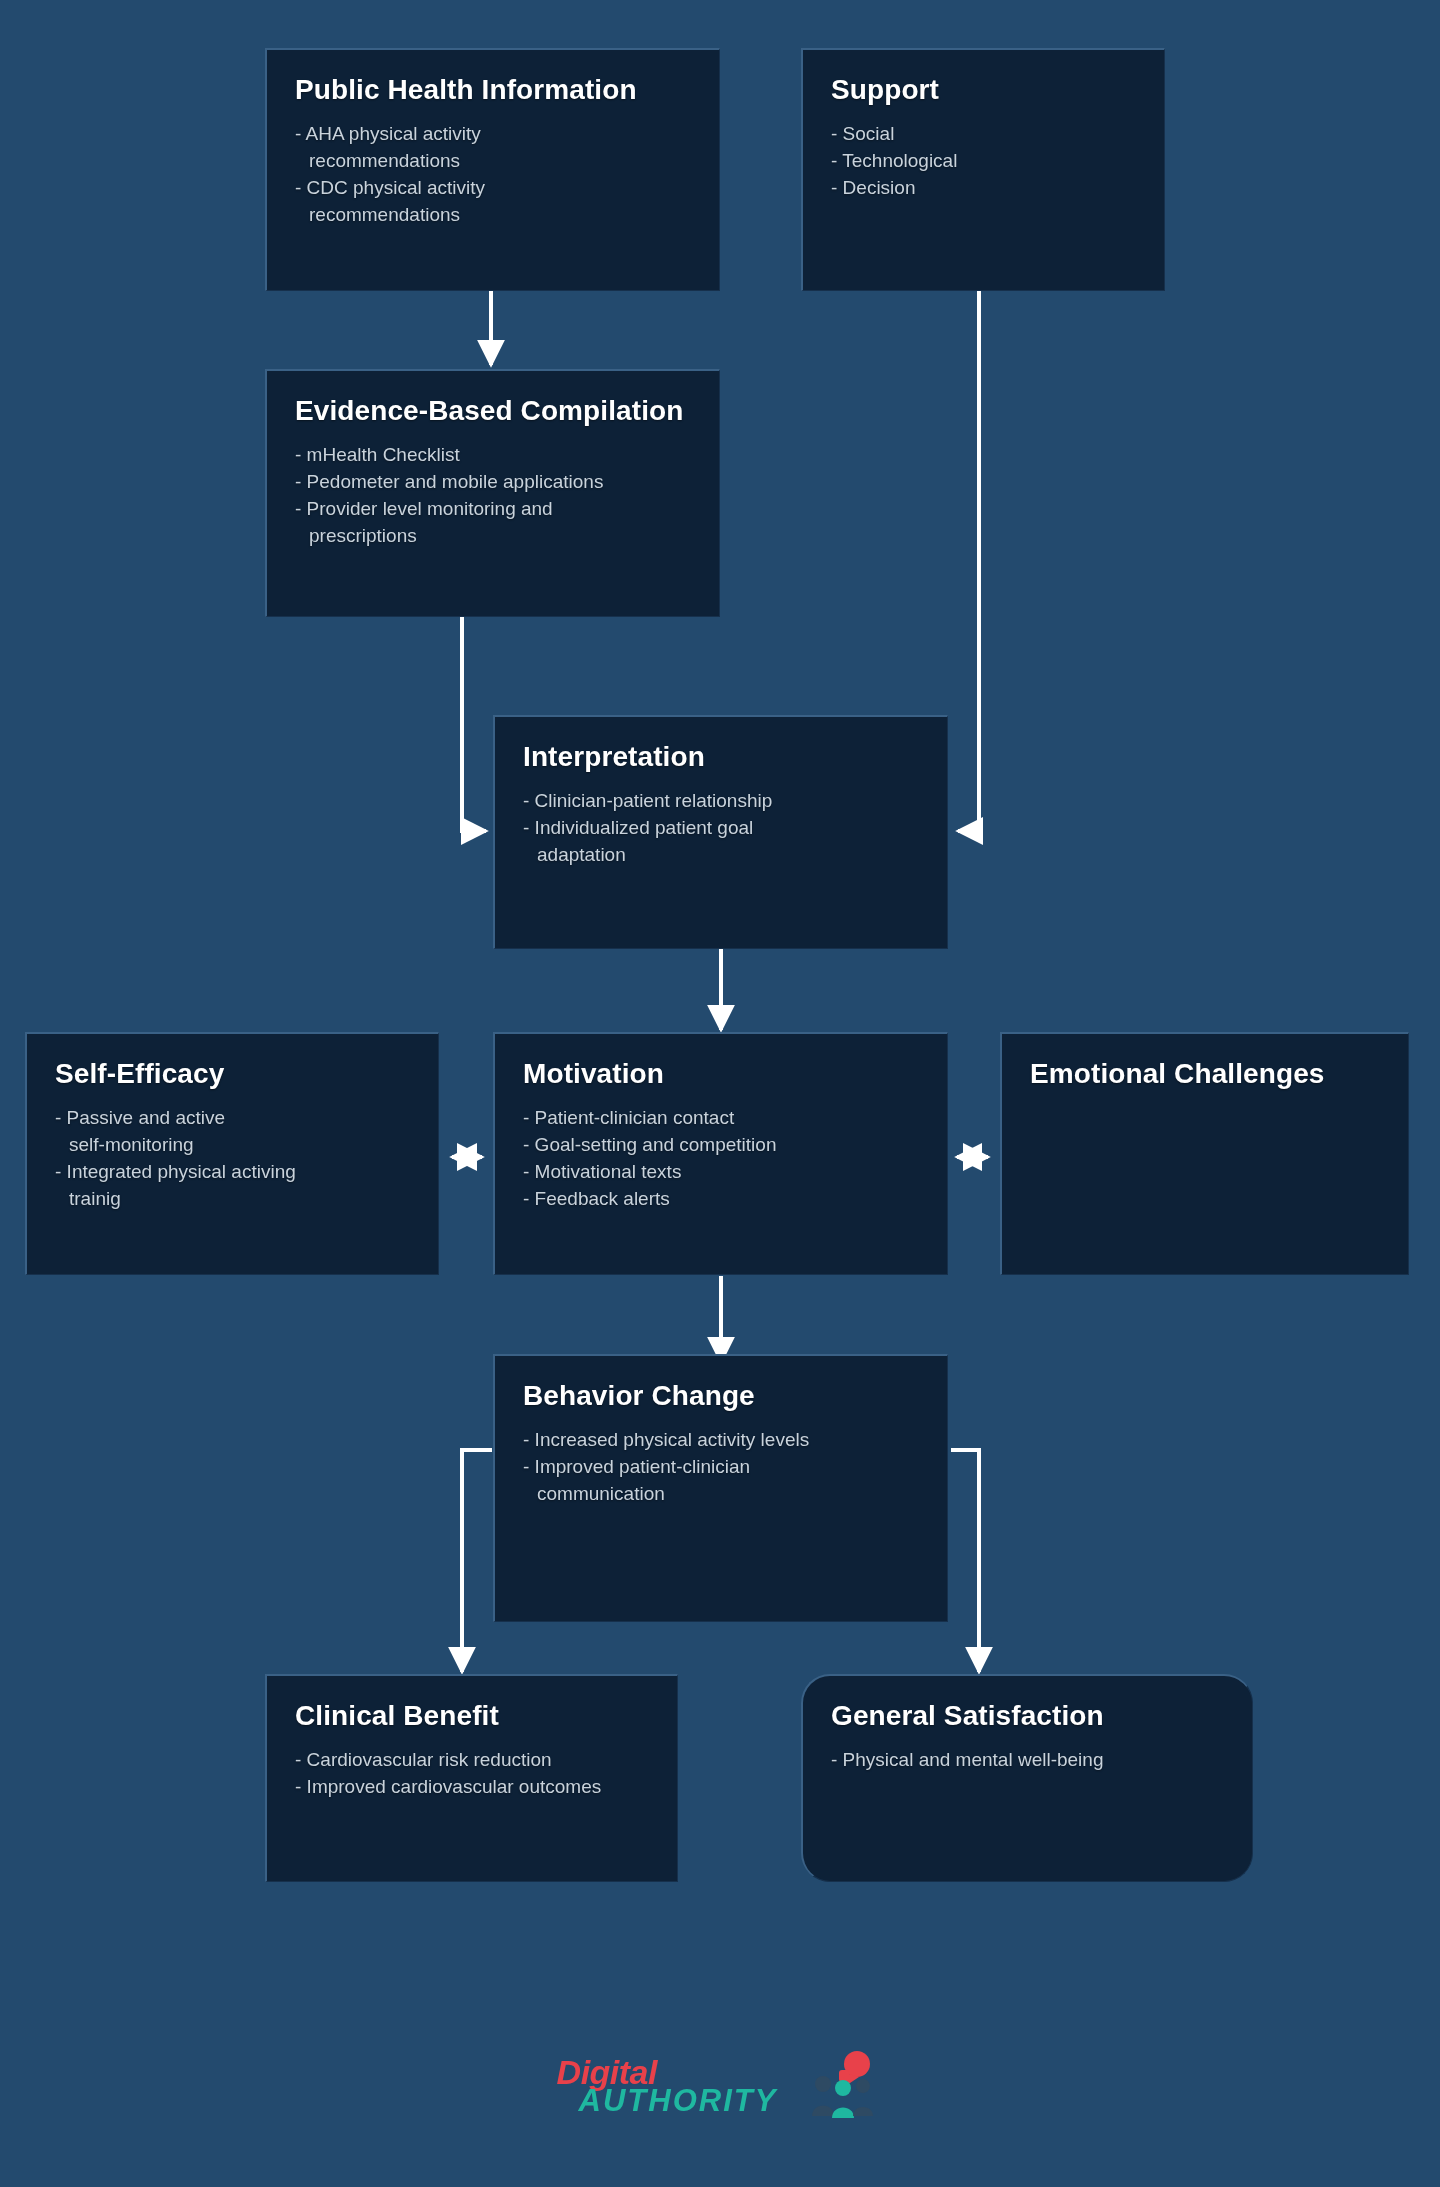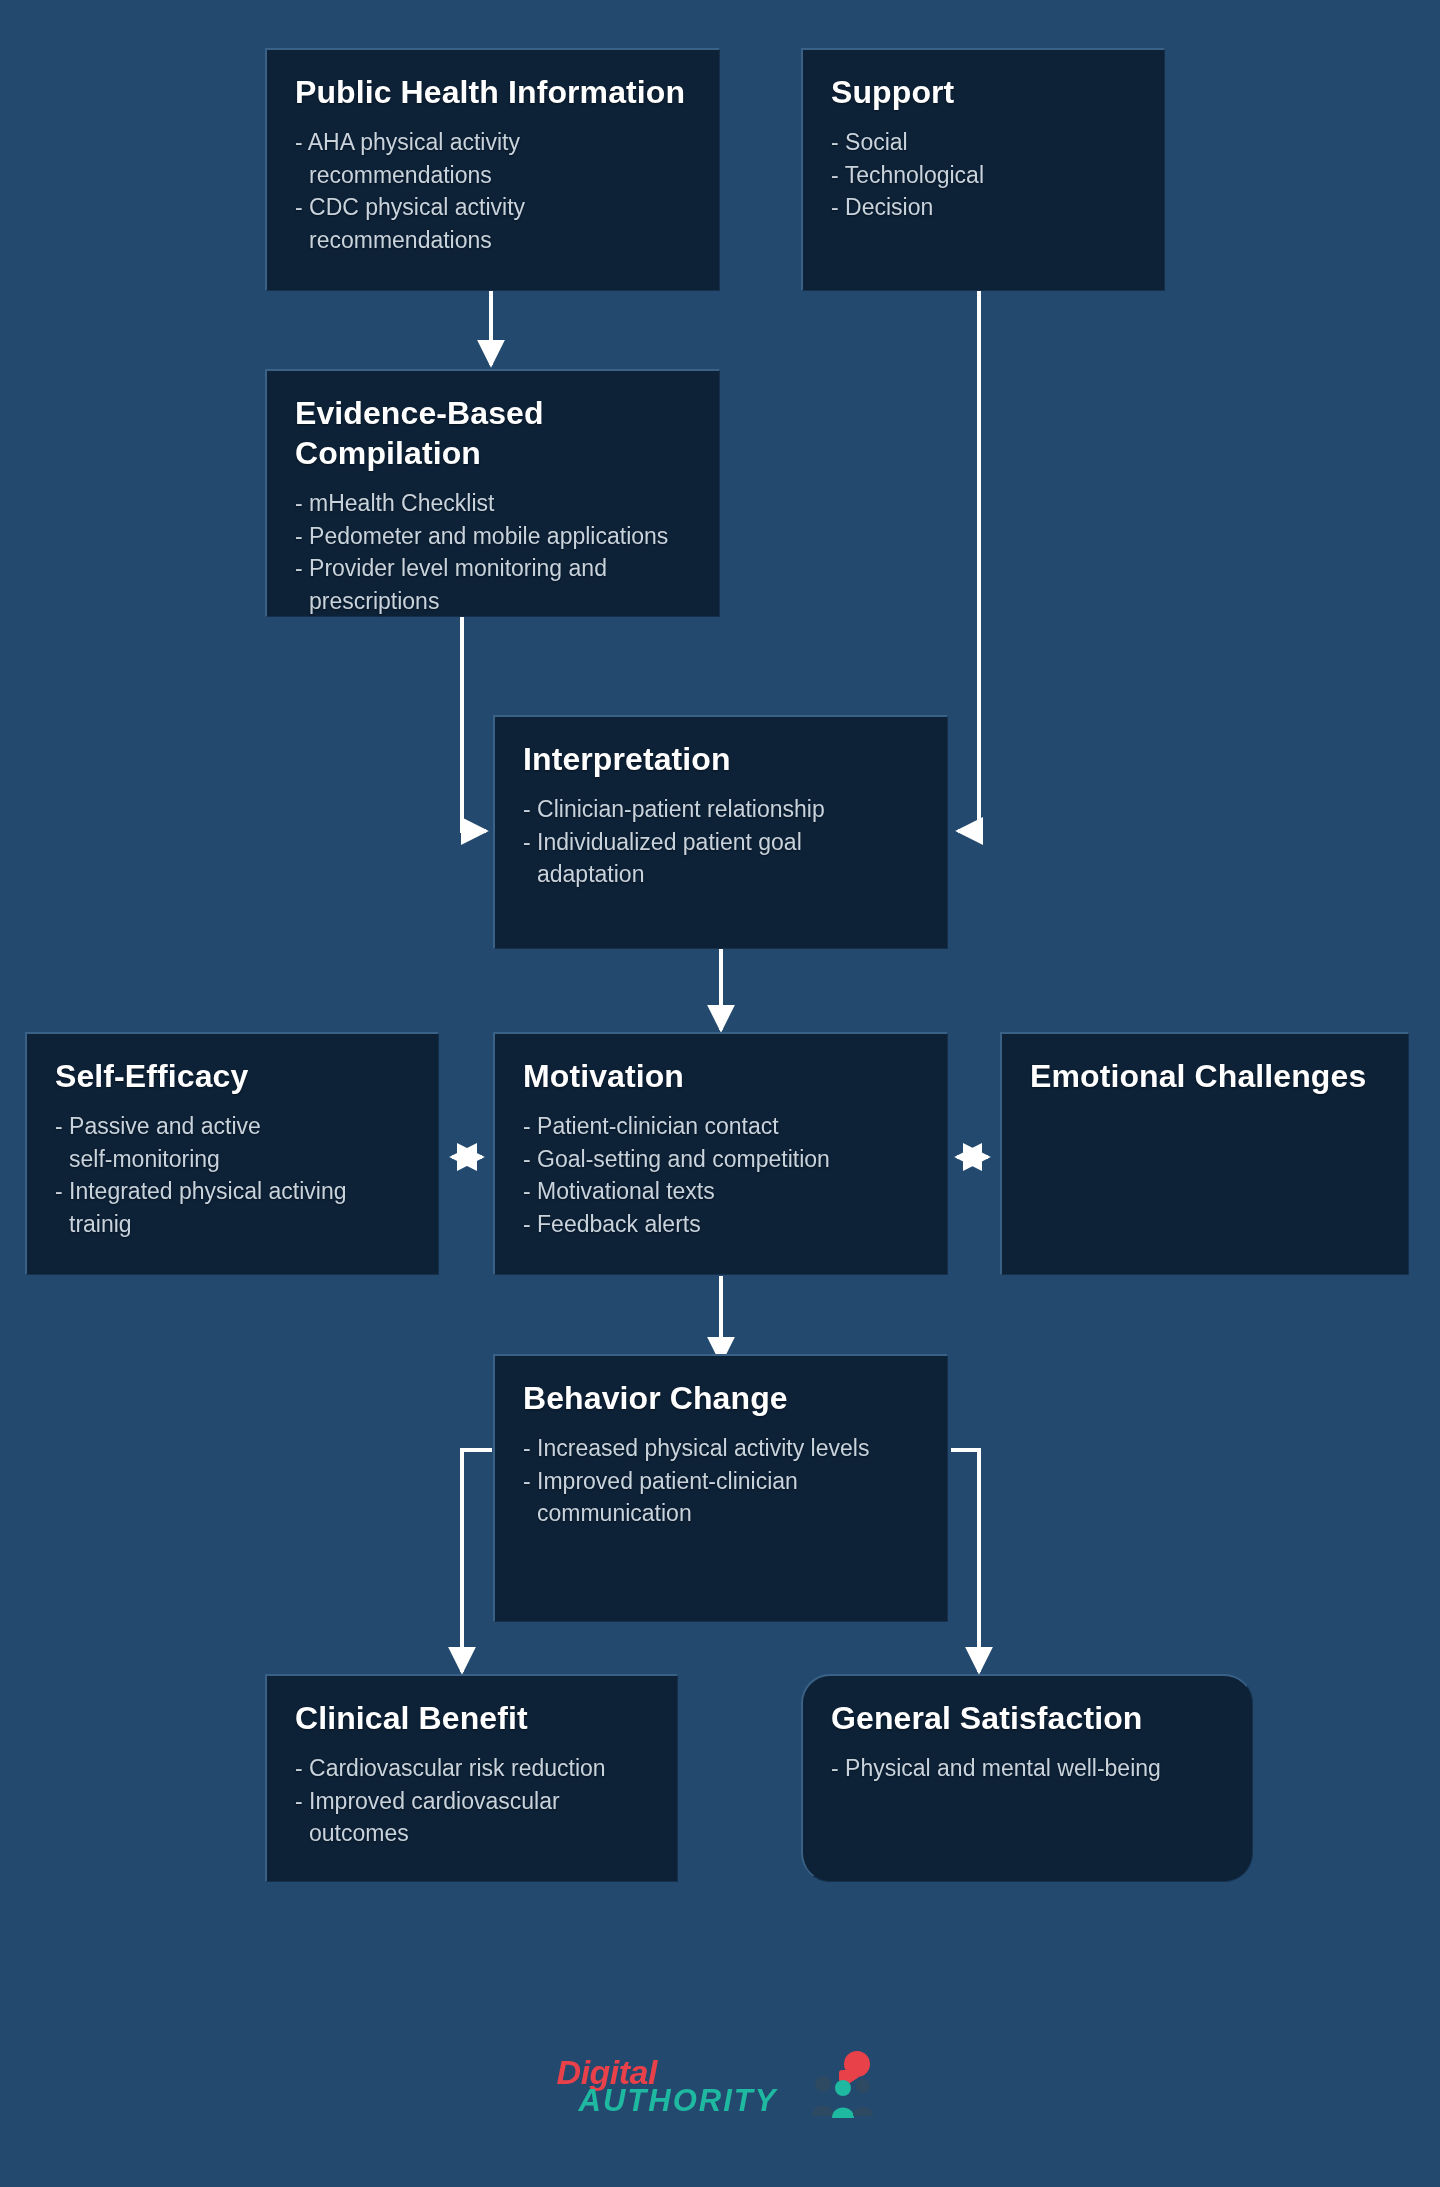--- a/index.html
+++ b/index.html
@@ -29,31 +29,31 @@
     background: #0d2137;
     border-top: 2px solid #3a6186;
     border-left: 2px solid #3a6186;
     border-right: 1px solid #16304c;
     border-bottom: 1px solid #16304c;
     z-index: 2;
     padding: 22px 26px 18px 28px;
   }
   .node-title {
     color: #ffffff;
-    font-size: 32px;
+    font-size: 28px;
     font-weight: bold;
     line-height: 1.25;
     letter-spacing: 0.1px;
     margin-bottom: 14px;
     text-shadow: 0 1px 2px rgba(0,0,0,.45);
   }
   .node-list { list-style: none; }
   .node-list li {
     color: #c9d3dc;
-    font-size: 23px;
+    font-size: 19px;
     line-height: 1.42;
     text-indent: -14px;
     padding-left: 14px;
     white-space: pre-line;
     text-shadow: 0 1px 2px rgba(0,0,0,.4);
   }
   
   #footer {
     position: absolute;
     left: 0;

